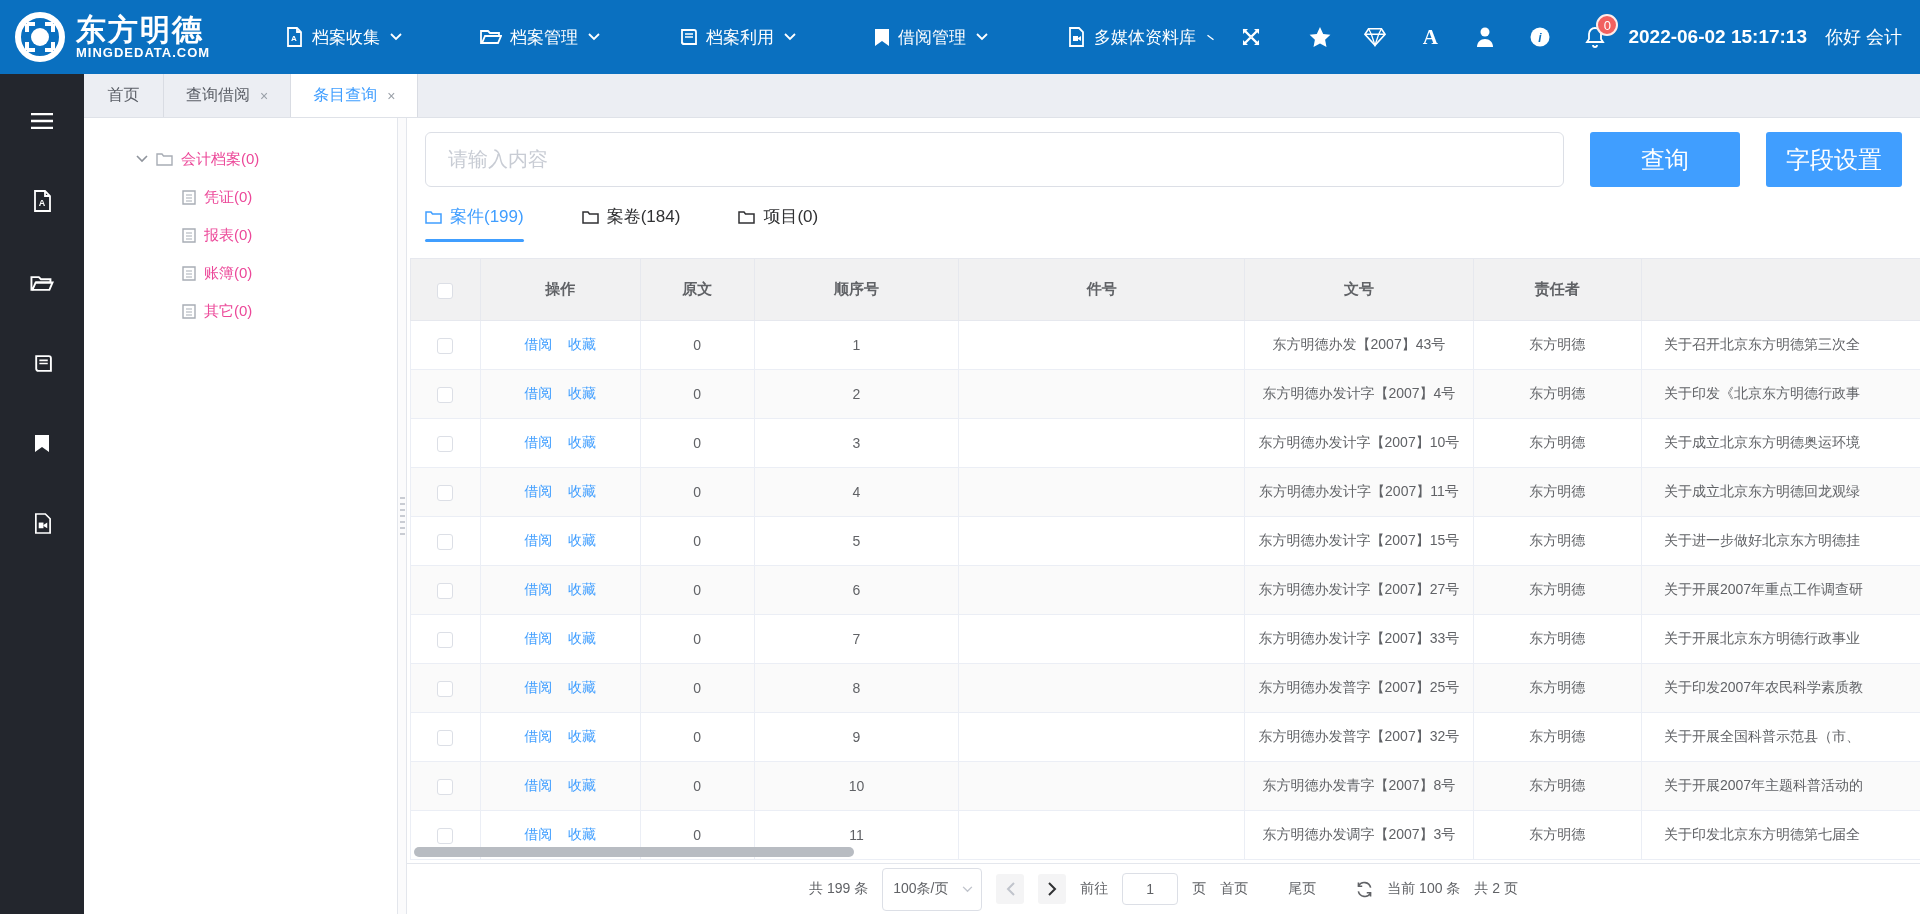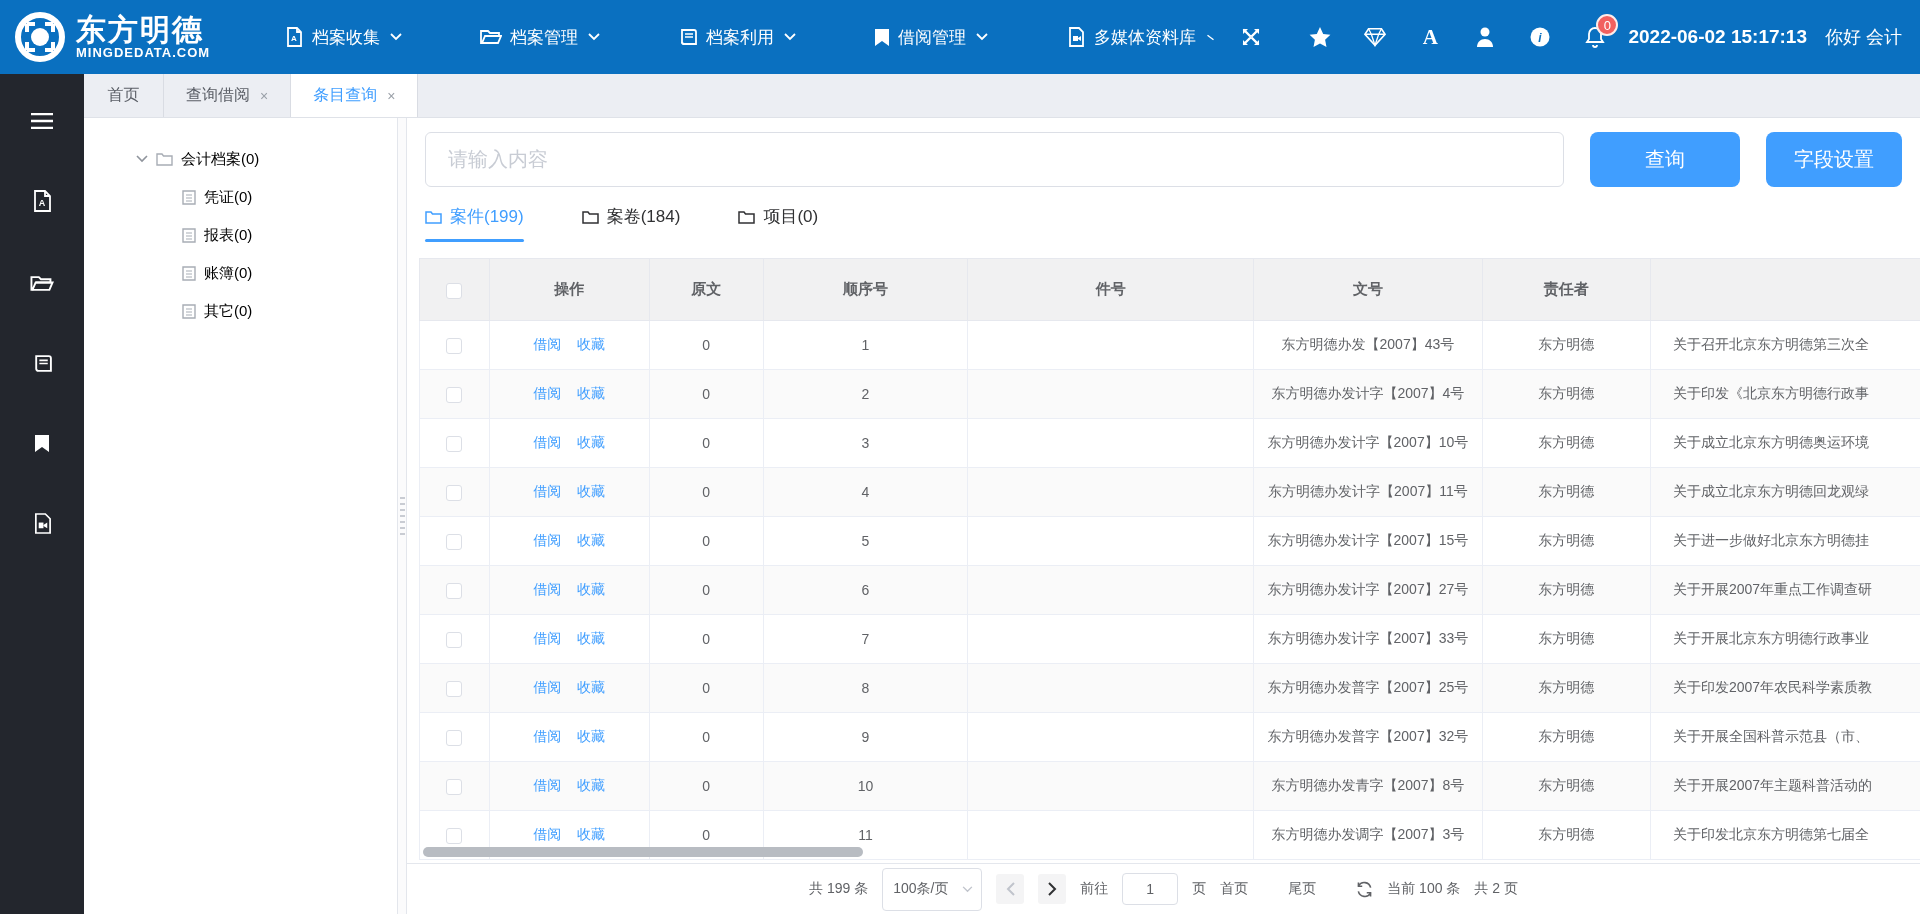--- a/index.html
+++ b/index.html
@@ -31,42 +31,42 @@
 
   
   .tabstrip { height:44px; background:#eceef3; border-bottom:1px solid #dfe2e8; display:flex; align-items:stretch; flex:none; }
   .wtab { display:flex; align-items:center; justify-content:center; gap:10px; padding:0 22px; font-size:16px; color:#5a5e66; border-right:1px solid #d9dce3; cursor:pointer; min-width:80px; }
   .wtab .x { color:#9aa0a8; font-size:14px; }
   .wtab.active { background:#fff; color:#409eff; }
 
   
   .content { flex:1; display:flex; min-height:0; background:#fff; }
   .tree { width:313px; flex:none; padding:26px 0 0 52px; overflow:hidden; }
-  .tree-row { display:flex; align-items:center; gap:8px; height:30px; margin-bottom:8px; font-size:15px; color:#000000; cursor:pointer; white-space:nowrap; }
+  .tree-row { display:flex; align-items:center; gap:8px; height:30px; margin-bottom:8px; font-size:15px; color:#ec4899; cursor:pointer; white-space:nowrap; }
   .tree-child { padding-left:46px;align-items:center; }
   .splitter { width:10px; flex:none; border-left:1px solid #e3e6ec; border-right:1px solid #e3e6ec; background:#fbfbfc; position:relative; cursor:col-resize; }
   .grip { position:absolute; top:50%; left:2px; width:5px; transform:translateY(-50%); }
   .grip i { display:block; height:2px; background:#c9ccd3; margin:4px 0; }
 
   .main { flex:1; min-width:0; position:relative; display:flex; flex-direction:column; }
   .search-row { display:flex; gap:26px; margin:14px 18px 0 18px; flex:none; }
   .search-input { flex:1; height:55px; border:1px solid #dcdfe6; border-radius:6px; padding:0 22px; font-size:20px; color:#303133; outline:none; font-family:inherit; }
   .search-input::placeholder { color:#c8ccd4; }
-  .btn { height:55px; border:none; border-radius:8px; background:#409eff; color:#fff; font-size:20px; cursor:pointer; font-family:inherit; }
+  .btn { height:55px; border:none; border-radius:3px; background:#409eff; color:#fff; font-size:24px; cursor:pointer; font-family:inherit; }
   .btn-query { width:150px; }
   .btn-fields { width:136px; }
 
   
   .rtabs { display:flex; margin:18px 18px 16px 18px; flex:none; }
   .rtab { display:flex; align-items:center; gap:8px; font-size:17px; color:#303133; margin-right:58px; padding-bottom:14px; cursor:pointer; position:relative; }
   .rtab.active { color:#409eff; }
   .rtab.active::after { content:""; position:absolute; left:0; right:0; bottom:0; height:3px; background:#409eff; border-radius:2px; }
 
   
-  .table-wrap { flex:1; overflow:hidden; position:relative; margin-left:12px; }
+  .table-wrap { flex:1; overflow:hidden; position:relative; margin-left:3px; }
   table { border-collapse:collapse; table-layout:fixed; width:2434px; }
   th,td { border:1px solid #ebeef5; text-align:center; overflow:hidden; white-space:nowrap; }
   thead th { height:62px; background:#f1f1f2; color:#606266; font-size:15px; font-weight:700; border-color:#e6e8ee; }
   tbody td { height:49px; color:#606266; font-size:14px; }
   tbody tr:nth-child(even) td { background:#fafafa; }
   td.title-cell, th.title-col { }
   td.title-cell { text-align:left; padding-left:22px; }
   .c-cb{width:58px;} .c-op{width:133px;} .c-orig{width:95px;} .c-seq{width:170px;} .c-piece{width:238px;} .c-doc{width:190px;} .c-resp{width:140px;} .c-title{width:1000px;}
   input[type=checkbox] { width:16px; height:16px; appearance:none; border:1px solid #dcdfe6; border-radius:3px; background:#fff; cursor:pointer; vertical-align:middle; }
   .oplink { color:#409eff; text-decoration:none; margin:0 6px; cursor:pointer; }

